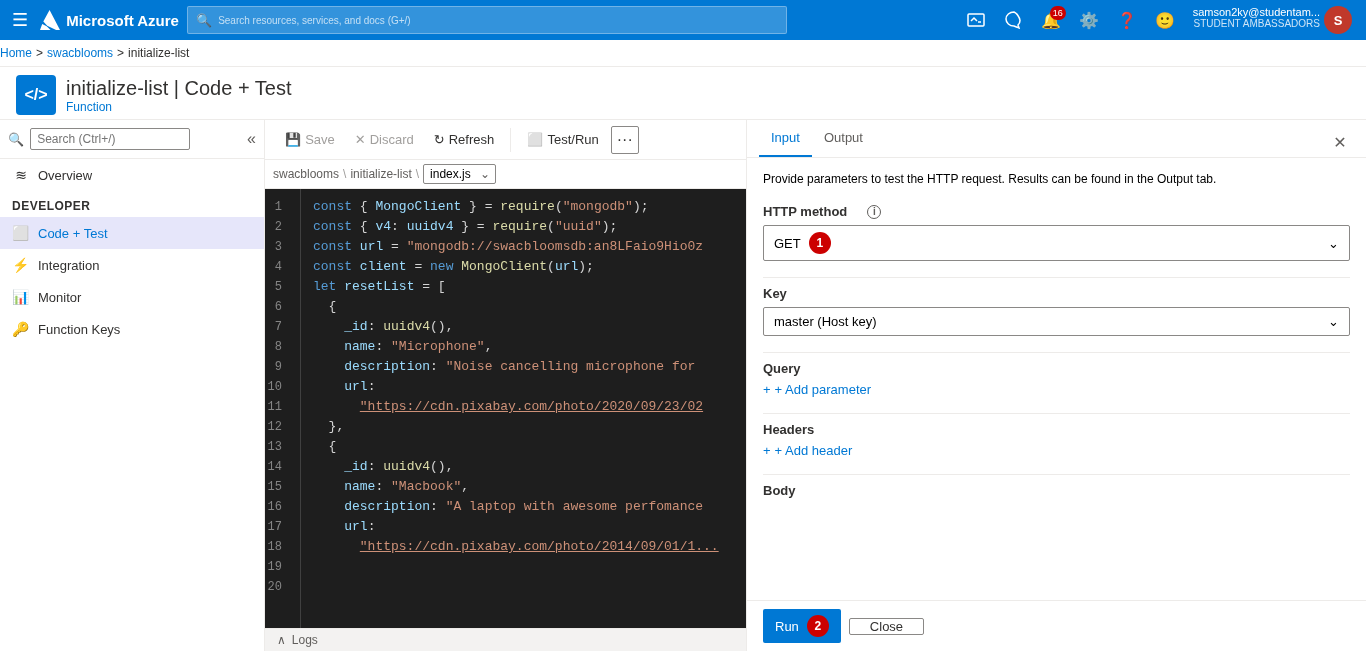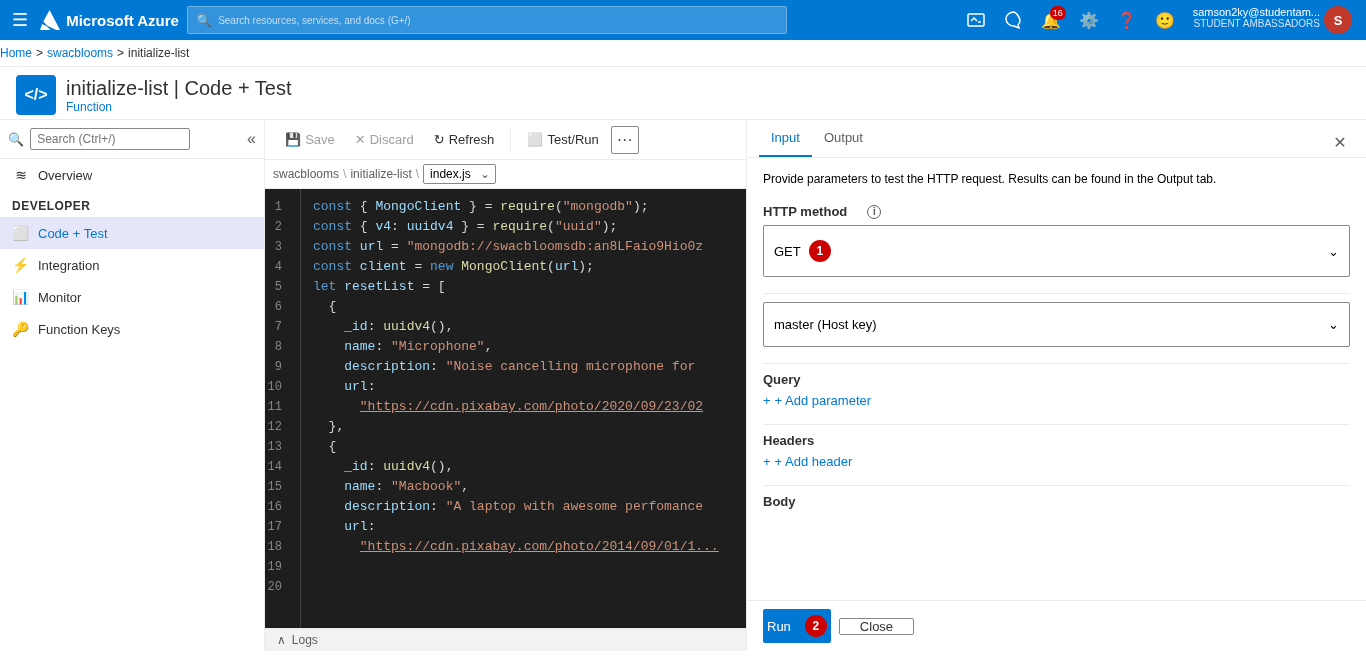--- a/index.html
+++ b/index.html
@@ -322,21 +322,21 @@
       border-radius: 50%;
       display: inline-flex;
       align-items: center; justify-content: center;
       font-size: 10px; color: #605e5c;
       cursor: pointer;
     }
     .dropdown-select {
       width: 100%;
       border: 1px solid #8a8886;
       border-radius: 2px;
-      padding: 14px 10px;
+      padding: 6px 10px;
       font-size: 13px;
       background: #fff;
       display: flex; align-items: center;
       justify-content: space-between;
       cursor: pointer;
       position: relative;
     }
     .step-badge {
       width: 22px; height: 22px;
       background: #c00;
@@ -358,25 +358,25 @@
     
     .panel-footer {
       padding: 8px 16px;
       border-top: 1px solid #edebe9;
       display: flex; gap: 8px; align-items: center;
     }
     .btn-primary {
       background: #0078d4;
       color: #fff;
       border: none;
-      padding: 6px 4px;
+      padding: 6px 12px;
       border-radius: 2px;
       font-size: 13px;
       cursor: pointer;
-      display: flex; align-items: center; gap: 6px;
+      display: flex; align-items: center; 
     }
     .btn-secondary {
       background: #fff;
       color: #323130;
       border: 1px solid #8a8886;
       padding: 0 20px;
       border-radius: 2px;
       font-size: 13px;
       cursor: pointer;
     }
@@ -590,20 +590,21 @@
         <div class="dropdown-select">
           <span>GET</span>
           <span class="step-badge">1</span>
           <span style="margin-left:auto;">⌄</span>
         </div>
       </div>
 
       <div class="divider-line"></div>
 
       <div class="panel-section">
+        <div class="panel-section-label">Key</div>
         <div class="dropdown-select">
           <span>master (Host key)</span>
           <span>⌄</span>
         </div>
       </div>
 
       <div class="divider-line"></div>
 
       <div class="panel-section">
         <div class="panel-section-label">Query</div>

